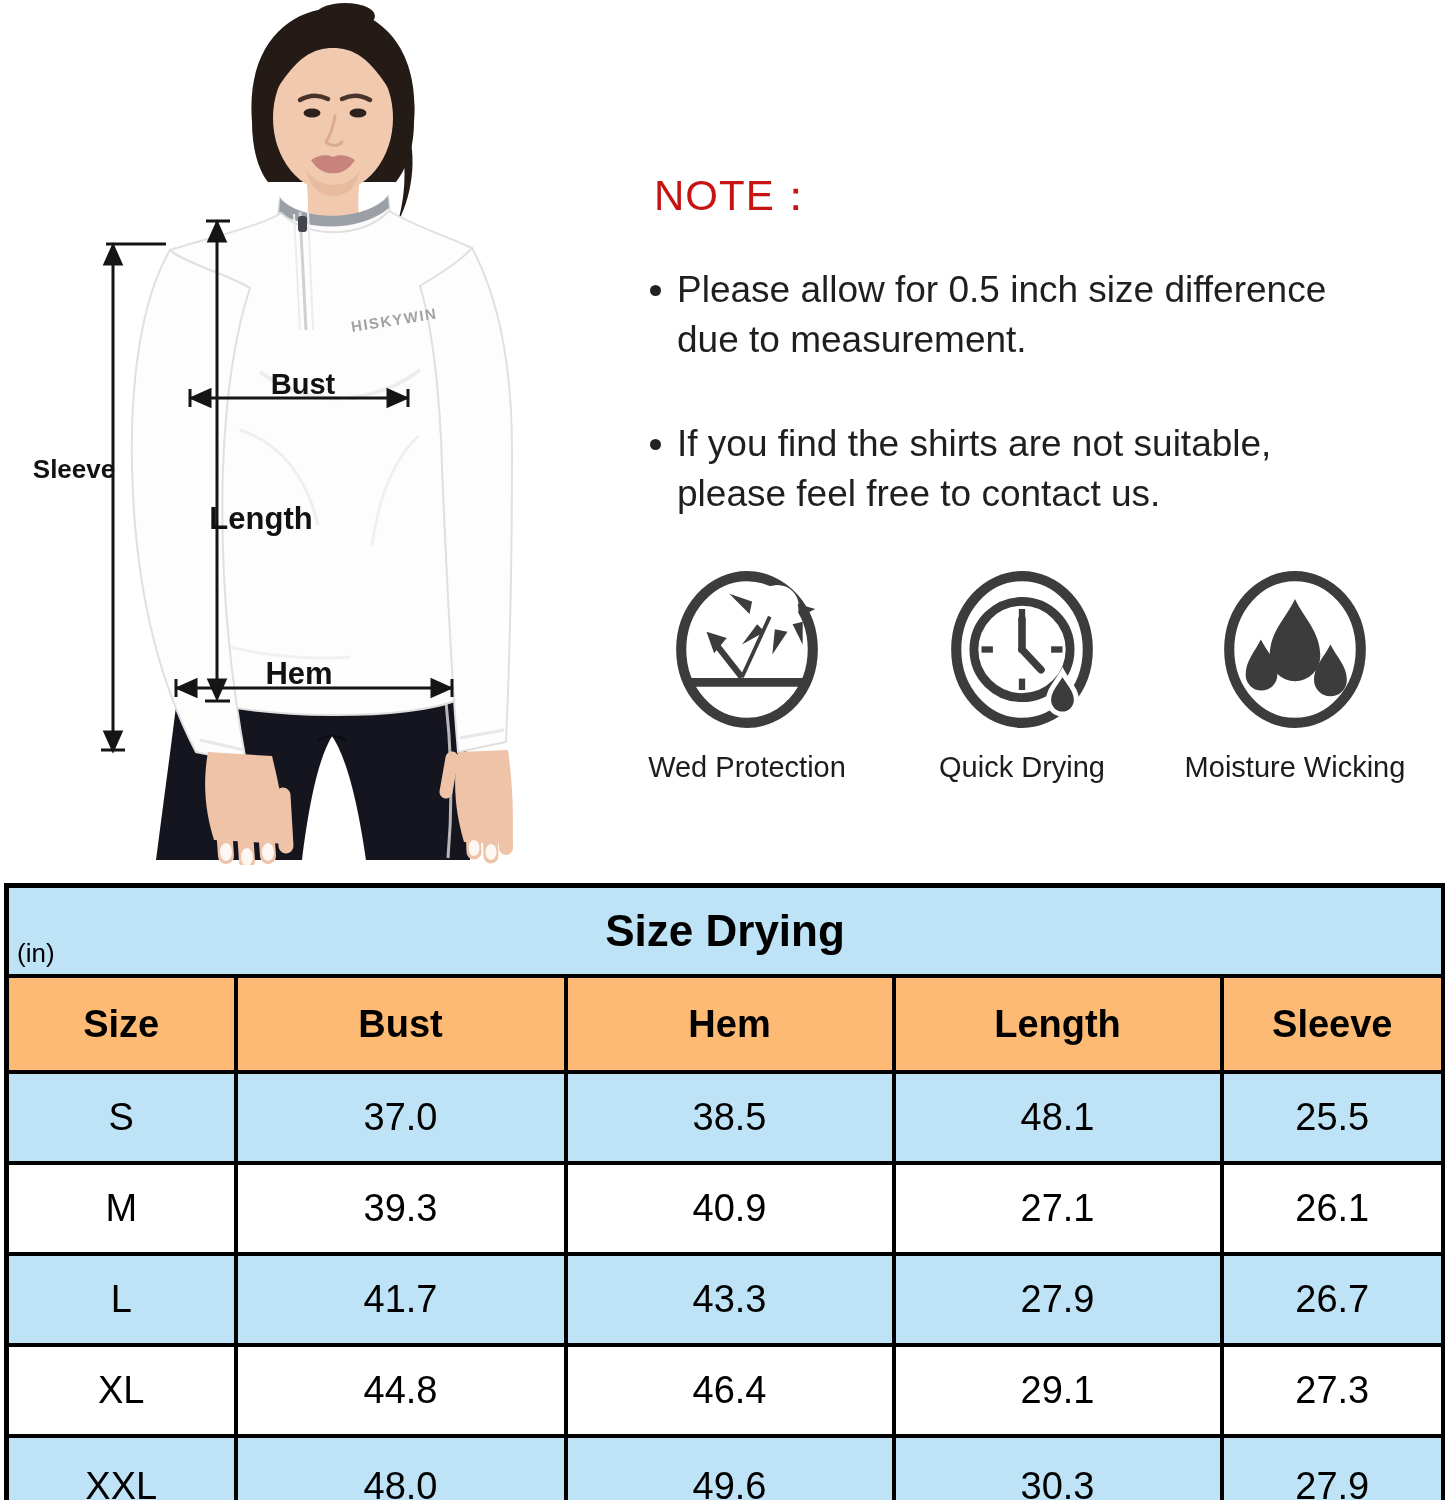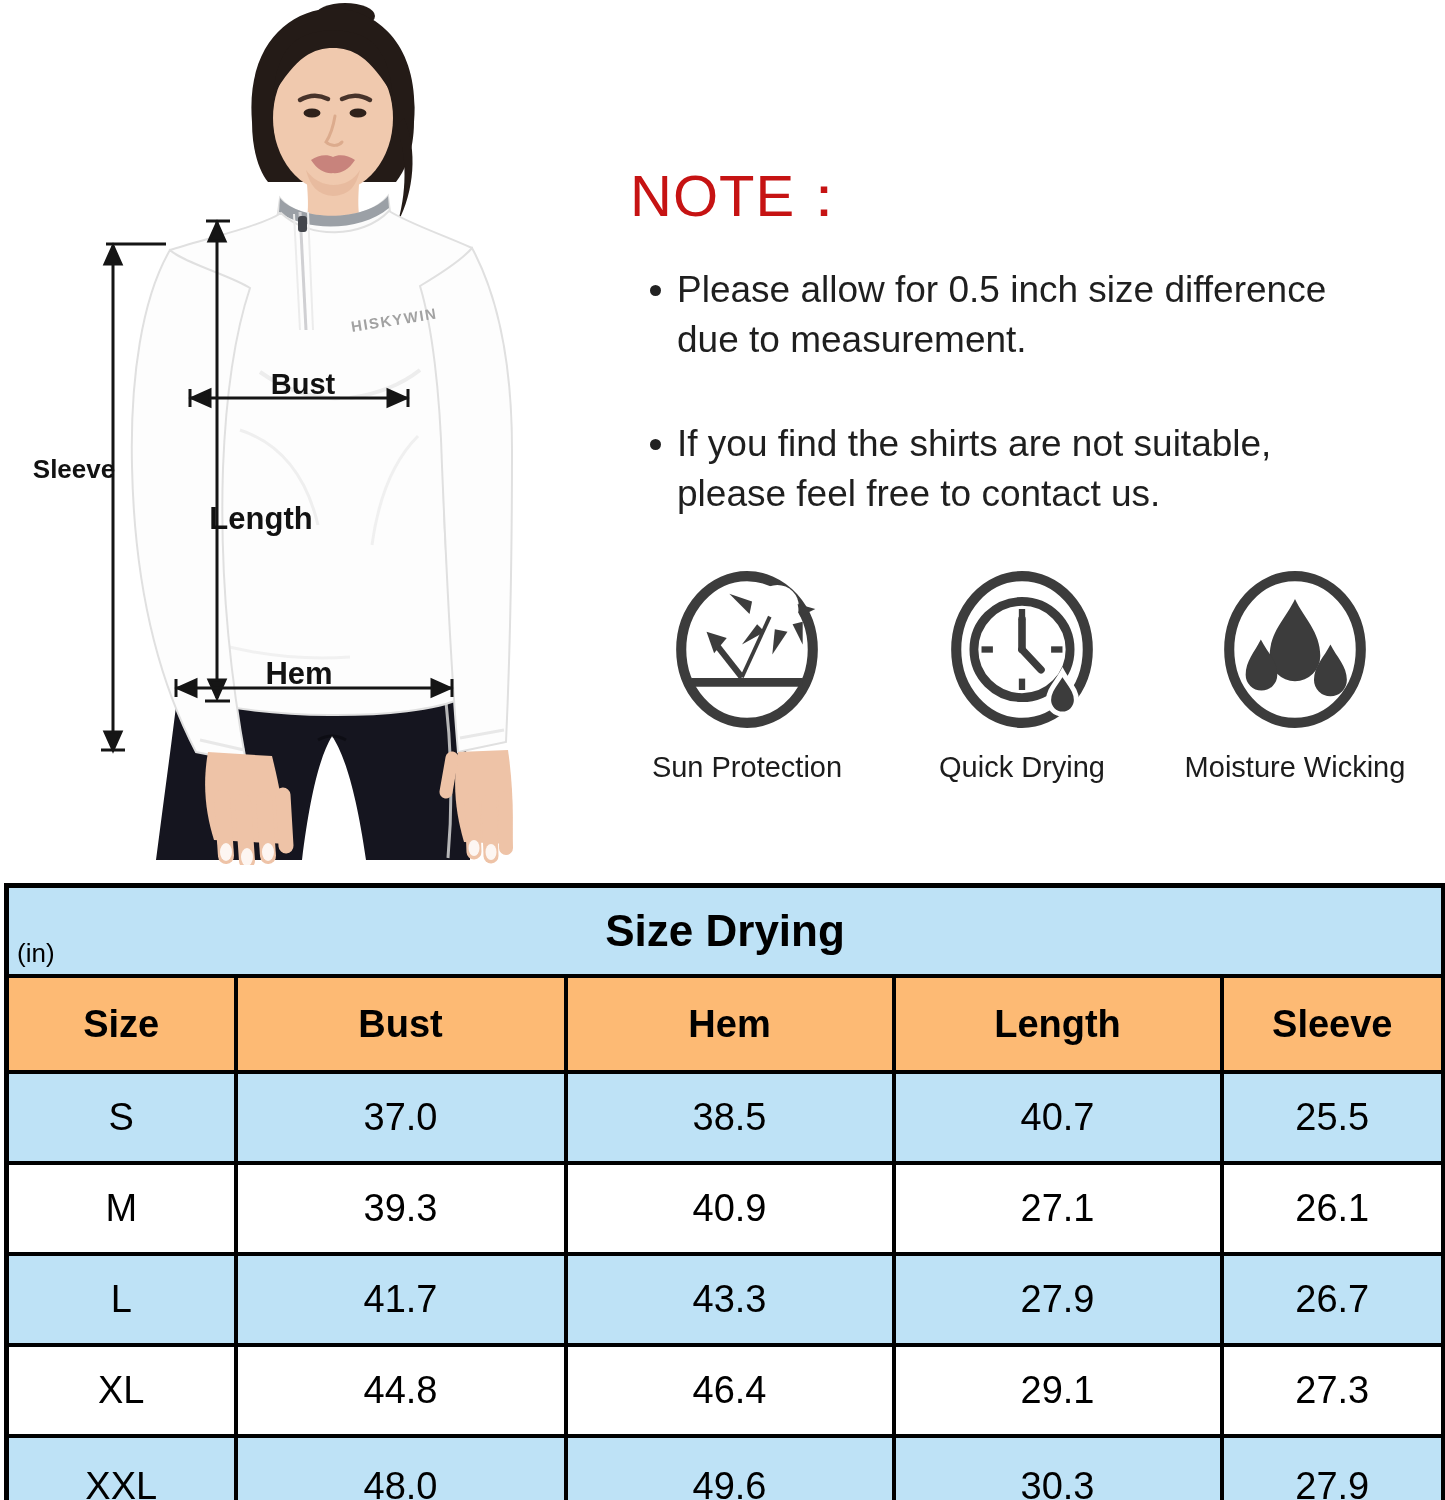--- a/index.html
+++ b/index.html
@@ -9,21 +9,21 @@
 
   
   #figure-wrap{left:0;top:0;width:645px;height:865px;}
   .fig-label{position:absolute;transform:translate(-50%,-50%);font-weight:bold;color:#121212;white-space:nowrap;}
   #bust-label{left:303px;top:384px;font-size:29px;}
   #length-label{left:261px;top:519px;font-size:31px;}
   #hem-label{left:299px;top:674px;font-size:31px;}
   #sleeve-label{left:74px;top:469px;font-size:26px;}
 
   
-  #note-title{left:630px;top:168px;font-size:58px;line-height:55px;letter-spacing:1px;}
+  #note-title{left:654px;top:168px;font-size:42px;line-height:55px;letter-spacing:1px;}
   .bullet{position:absolute;left:650px;display:flex;align-items:flex-start;margin-top:12px;}
   #bullet-1{top:253px;}
   #bullet-2{top:407px;}
   .bullet-dot{width:11px;height:11px;border-radius:50%;background:#222;margin:20px 16px 0 0;flex:0 0 auto;}
   .bullet-text{font-size:37px;line-height:50px;color:#1f1f1f;white-space:nowrap;}
 
   
   .feature{position:absolute;top:566px;width:280px;text-align:center;}
   #feature-0{left:607px;} #feature-1{left:882px;} #feature-2{left:1155px;}
   .feature-label{margin-top:14px;font-size:29px;color:#1c1c1c;white-space:nowrap;}
@@ -185,21 +185,21 @@
         <polygon points="68,46 56,62 74,52"></polygon>
         <polygon points="82,50 80,70 92,52"></polygon>
         <polygon points="96,46 104,62 104,44"></polygon>
         <polygon points="100,30 114,34 102,40"></polygon>
       </g>
       <line x1="16" y1="92" x2="104" y2="92" stroke="#3c3c3c" stroke-width="7"></line>
       <line x1="78" y1="40" x2="56" y2="88" stroke="#3c3c3c" stroke-width="3"></line>
       <line x1="56" y1="88" x2="34" y2="60" stroke="#3c3c3c" stroke-width="5"></line>
       <polygon points="28,52 44,57 34,69" fill="#3c3c3c"></polygon>
     </svg>
-    <div class="feature-label">Sun Protection</div>
+    <div class="feature-label">Wed Protection</div>
   </div>
 
   <div class="feature" id="feature-1">
     <svg width="152" height="167" viewBox="0 0 120 132">
       <ellipse cx="60" cy="66" rx="52" ry="58" stroke="#3c3c3c" stroke-width="8" fill="none"></ellipse>
       <circle cx="60" cy="66" r="38" stroke="#3c3c3c" stroke-width="7" fill="none"></circle>
       <line x1="60" y1="34" x2="60" y2="43" stroke="#3c3c3c" stroke-width="5"></line>
       <line x1="60" y1="89" x2="60" y2="98" stroke="#3c3c3c" stroke-width="5"></line>
       <line x1="28" y1="66" x2="37" y2="66" stroke="#3c3c3c" stroke-width="5"></line>
       <line x1="83" y1="66" x2="92" y2="66" stroke="#3c3c3c" stroke-width="5"></line>
@@ -241,21 +241,21 @@
         <th>Size</th>
         <th>Bust</th>
         <th>Hem</th>
         <th>Length</th>
         <th>Sleeve</th>
       </tr>
       <tr class="data-row blue">
         <td>S</td>
         <td>37.0</td>
         <td>38.5</td>
-        <td>40.7</td>
+        <td>48.1</td>
         <td>25.5</td>
       </tr>
       <tr class="data-row white">
         <td>M</td>
         <td>39.3</td>
         <td>40.9</td>
         <td>27.1</td>
         <td>26.1</td>
       </tr>
       <tr class="data-row blue">

